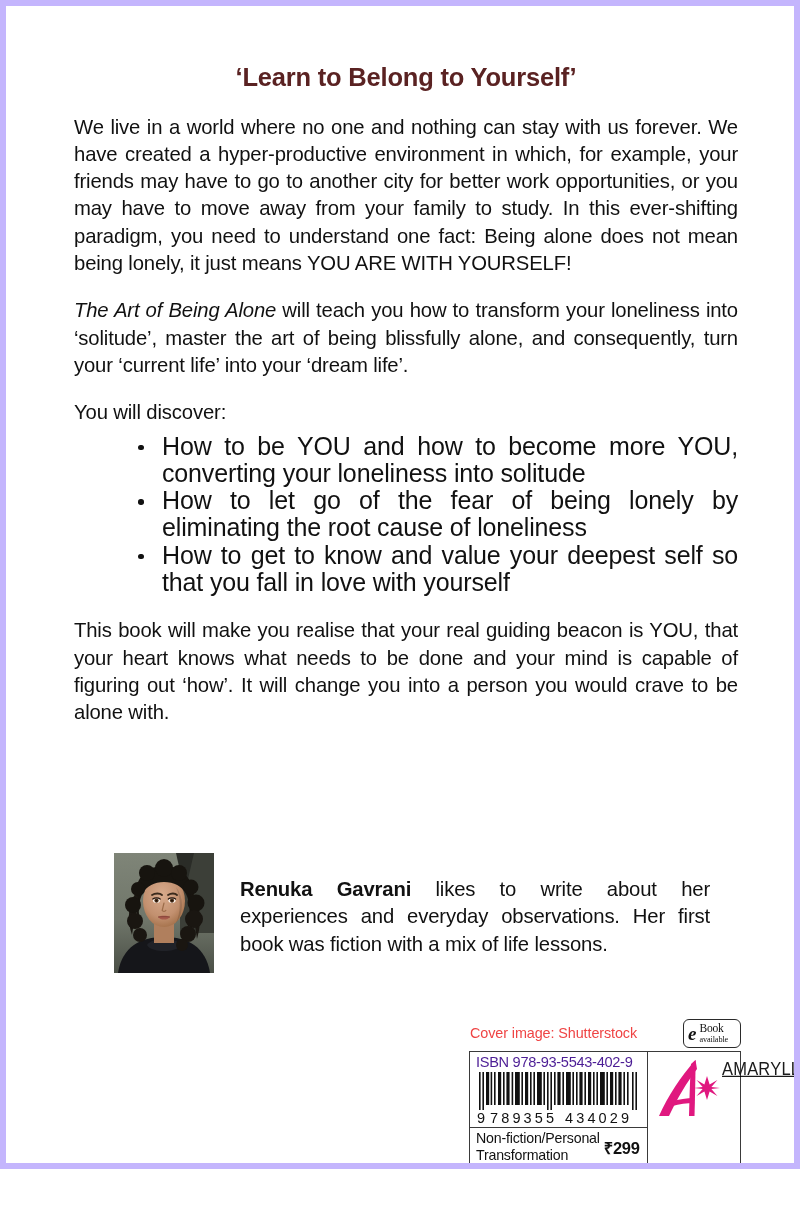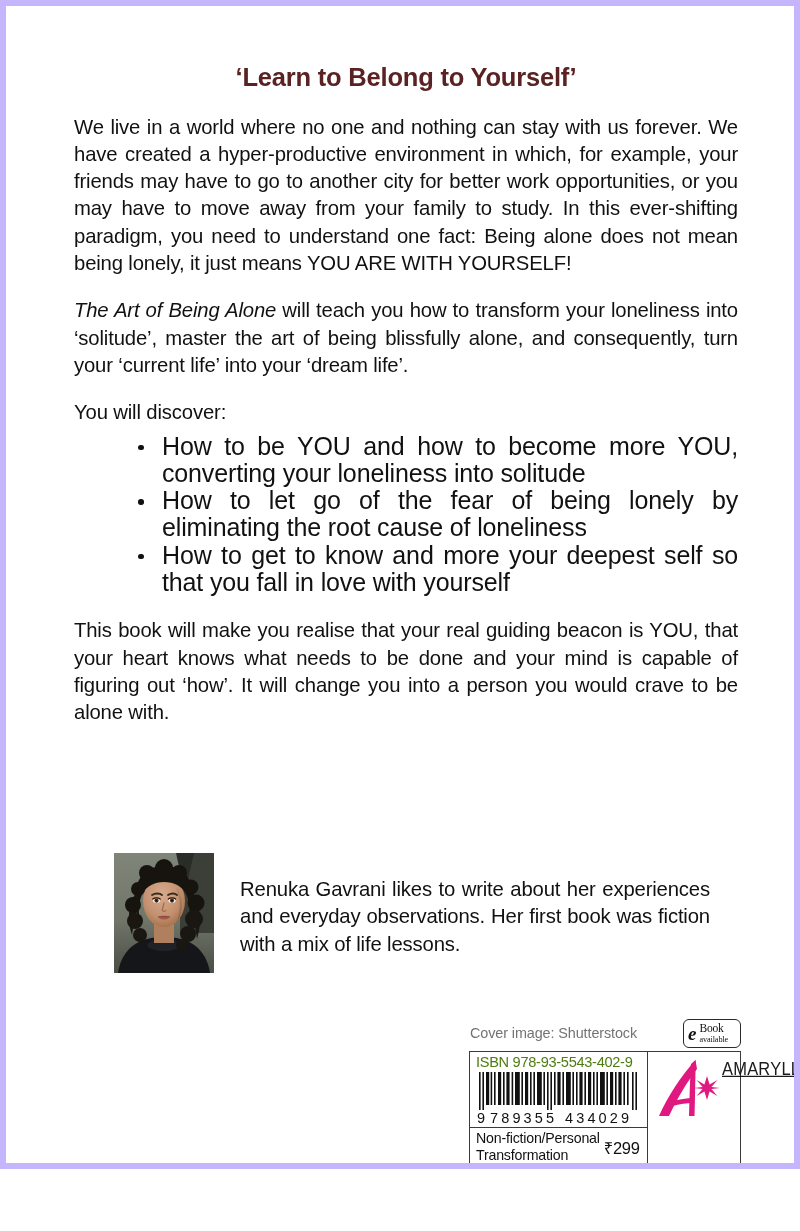--- a/index.html
+++ b/index.html
@@ -114,40 +114,40 @@
     margin-left: 26px;
     width: 470px;
     color: #111111;
     font-size: 20.3px;
     line-height: 27.3px;
     text-align: justify;
     text-justify: inter-word;
     letter-spacing: -0.15px;
     padding-top: 23px;
   }
-  .author-name { font-weight: normal; }
+  .author-name { font-weight: bold; }
 
   
   .colophon {
     position: absolute;
     left: 463px;
     top: 1013px;
     width: 272px;
   }
 
   .colophon-top {
     position: relative;
     height: 32px;
   }
   .cover-credit {
     position: absolute;
     left: 1px;
     top: 6px;
     font-size: 14.4px;
-    color: #737373;
+    color: #ef4444;
     letter-spacing: -0.1px;
     white-space: nowrap;
   }
   .ebook-badge {
     position: absolute;
     right: 0;
     top: 0;
     width: 58px;
     height: 29px;
     border: 1.4px solid #2a2a2a;
@@ -189,21 +189,21 @@
   .barcode-left {
     width: 178px;
     box-sizing: border-box;
     border-right: 1.3px solid #3a3a3a;
     display: flex;
     flex-direction: column;
   }
   .isbn-line {
     padding: 2px 0 0 6px;
     font-size: 14.6px;
-    color: #4d7c0f;
+    color: #4c1d95;
     letter-spacing: -0.3px;
     white-space: nowrap;
   }
   .barcode-strip {
     padding: 2px 6px 0 7px;
   }
   .barcode-strip svg { display: block; }
   .barcode-digits {
     display: flex;
     align-items: flex-end;
@@ -231,20 +231,21 @@
     line-height: 17px;
     color: #111111;
     letter-spacing: -0.2px;
   }
   .price {
     font-size: 16.5px;
     color: #111111;
     white-space: nowrap;
     padding-left: 4px;
     letter-spacing: -0.3px;
+    font-weight: bold;
   }
 
   .barcode-right {
     width: 92px;
     display: flex;
     flex-direction: row;
     align-items: flex-start;
     justify-content: flex-start;
     padding-top: 6px;
     box-sizing: border-box;
@@ -283,21 +284,21 @@
 
     <p class="para p1">We live in a world where no one and nothing can stay with us forever. We have created a hyper-productive environment in which, for example, your friends may have to go to another city for better work opportunities, or you may have to move away from your family to study. In this ever-shifting paradigm, you need to understand one fact: Being alone does not mean being lonely, it just means YOU ARE WITH YOURSELF!</p>
 
     <p class="para p2"><em>The Art of Being Alone</em><span> will teach you how to transform your loneliness into ‘solitude’, master the art of being blissfully alone, and consequently, turn your ‘current life’ into your ‘dream life’.</span></p>
 
     <p class="para p3">You will discover:</p>
 
     <ul class="bullets">
       <li>How to be YOU and how to become more YOU, converting your loneliness into solitude</li>
       <li>How to let go of the fear of being lonely by eliminating the root cause of loneliness</li>
-      <li>How to get to know and more your deepest self so that you fall in love with yourself</li>
+      <li>How to get to know and value your deepest self so that you fall in love with yourself</li>
     </ul>
 
     <p class="para p4">This book will make you realise that your real guiding beacon is YOU, that your heart knows what needs to be done and your mind is capable of figuring out ‘how’. It will change you into a person you would crave to be alone with.</p>
 
   </div>
 
   <div class="author-block">
 
     <div class="author-photo">
       <svg viewBox="0 0 100 120" xmlns="http://www.w3.org/2000/svg" aria-hidden="true">

